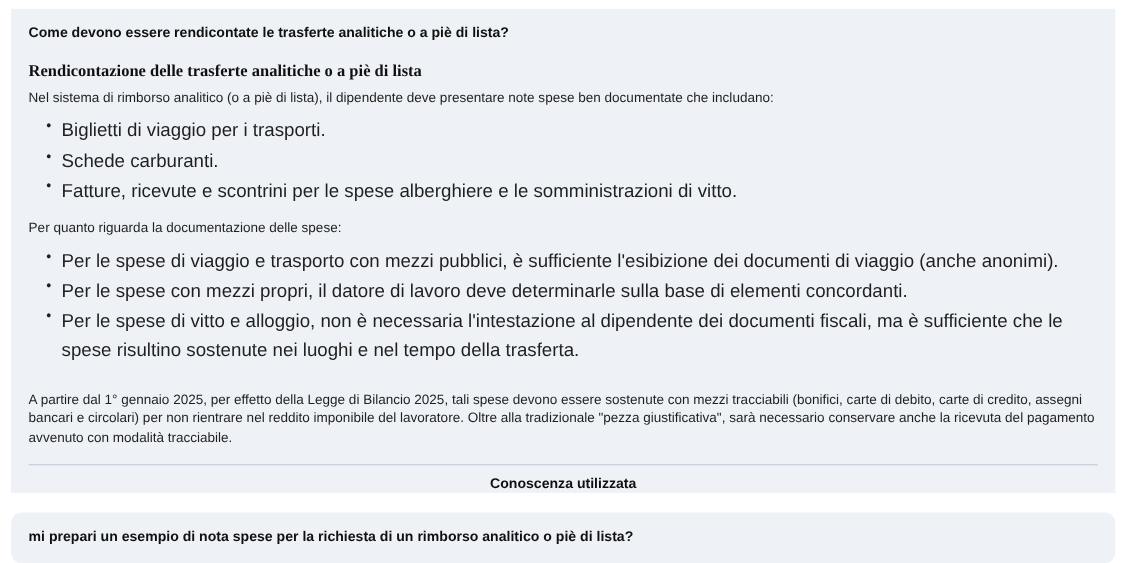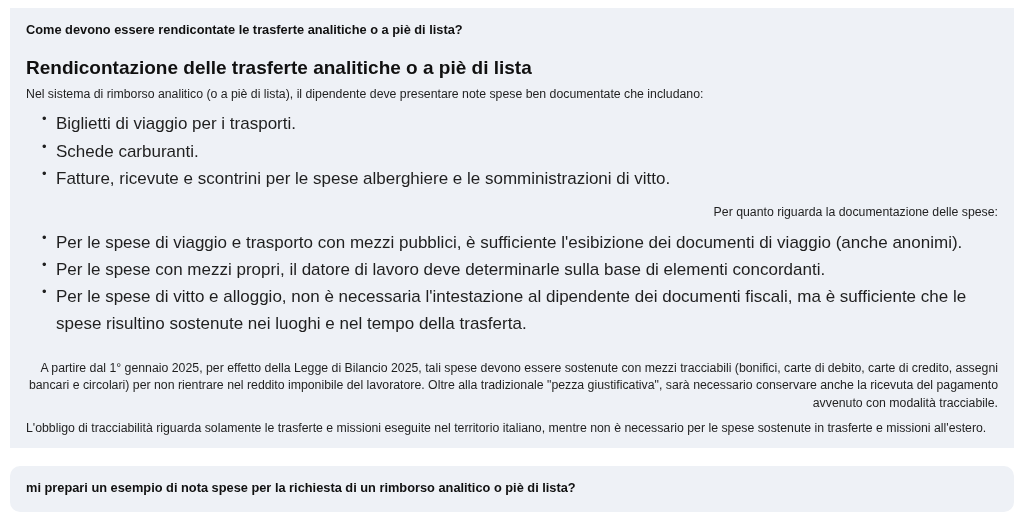--- a/index.html
+++ b/index.html
@@ -45,34 +45,34 @@
     border-radius: 10px;
   }
   .q-title {
     font-weight: bold;
     font-size: 12.8px;
     color: #101010;
     line-height: 1.3;
   }
   .section-title {
     font-weight: bold;
-    font-size: 19px;
+    font-size: 15px;
     color: #101010;
     margin-top: 18px;
     margin-bottom: 7px;
+    font-family: Liberation Serif, serif;
   }
   p.para {
     margin: 0 0 7px 0;
     line-height: 1.45;
     color: #1f1f1f;
     font-size: 12.3px;
   }
   p.para.spaced {
     margin-top: 12px;
-    text-align: right;
   }
   ul.bullets {
     margin: 0 0 4px 0;
     padding-left: 30px;
     list-style: none;
   }
   ul.bullets li {
     position: relative;
     line-height: 1.6;
     font-size: 17px;
@@ -144,21 +144,20 @@
     <ul class="bullets">
       <li>Per le spese di viaggio e trasporto con mezzi pubblici, è sufficiente l'esibizione dei documenti di viaggio (anche anonimi).</li>
       <li>Per le spese con mezzi propri, il datore di lavoro deve determinarle sulla base di elementi concordanti.</li>
       <li>Per le spese di vitto e alloggio, non è necessaria l'intestazione al dipendente dei documenti fiscali, ma è sufficiente che le spese risultino sostenute nei luoghi e nel tempo della trasferta.</li>
     </ul>
 
     <div class="gap"></div>
 
     <p class="para spaced">A partire dal 1° gennaio 2025, per effetto della Legge di Bilancio 2025, tali spese devono essere sostenute con mezzi tracciabili (bonifici, carte di debito, carte di credito, assegni bancari e circolari) per non rientrare nel reddito imponibile del lavoratore. Oltre alla tradizionale "pezza giustificativa", sarà necessario conservare anche la ricevuta del pagamento avvenuto con modalità tracciabile.</p>
 
-    <p class="para">L'obbligo di tracciabilità riguarda solamente le trasferte e missioni eseguite nel territorio italiano, mentre non è necessario per le spese sostenute in trasferte e missioni all'estero.</p>
 
     <div class="knowledge-head">Conoscenza utilizzata</div>
 
     <ul class="knowledge">
       <li>Il trattamento fiscale delle trasferte in capo al lavoratore</li>
     </ul>
 
   </div>
 
   <div class="question-card">

